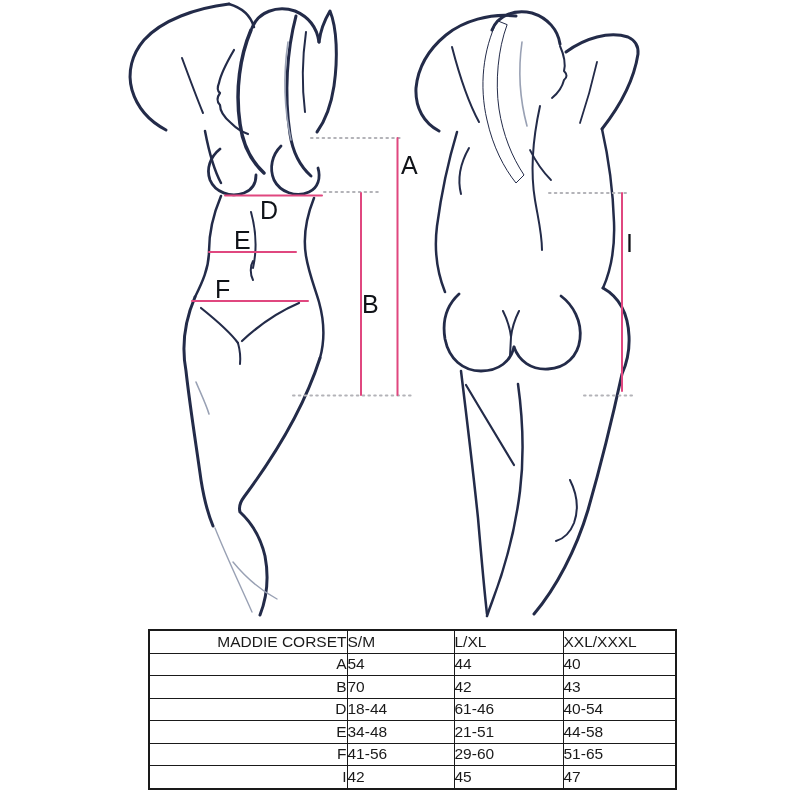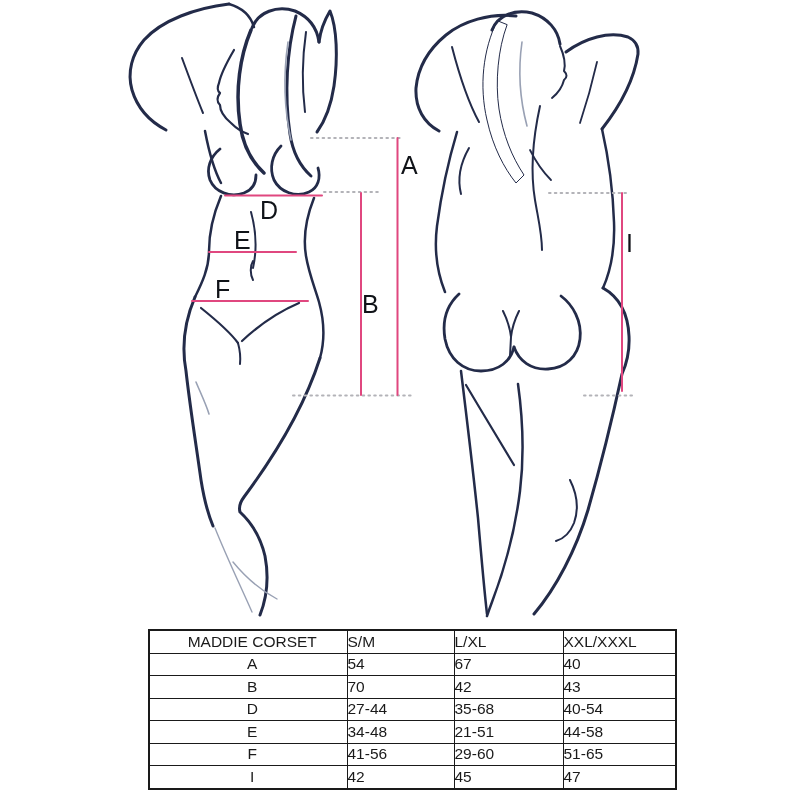--- a/index.html
+++ b/index.html
@@ -31,21 +31,21 @@
   table.size-chart td{
     border:1.5px solid #1a1a1a;
     height:21.5px;
     padding:0;
     text-align:left;
     vertical-align:middle;
     white-space:nowrap;
     overflow:hidden;
   }
   table.size-chart td.rowlabel{
-    text-align:center;
+    text-align:right;
     padding-left:8px;
   }
   col.c-label{width:198px;}
   col.c-sm{width:107px;}
   col.c-lxl{width:109px;}
   col.c-xxl{width:113px;}
 </style>
 </head>
 <body>
 
@@ -140,33 +140,33 @@
     <tbody>
         <tr>
       <td class="rowlabel">MADDIE CORSET</td>
       <td>S/M</td>
       <td>L/XL</td>
       <td>XXL/XXXL</td>
     </tr>
     <tr>
       <td class="rowlabel">A</td>
       <td>54</td>
-      <td>67</td>
+      <td>44</td>
       <td>40</td>
     </tr>
     <tr>
       <td class="rowlabel">B</td>
       <td>70</td>
       <td>42</td>
       <td>43</td>
     </tr>
     <tr>
       <td class="rowlabel">D</td>
-      <td>27-44</td>
-      <td>35-68</td>
+      <td>18-44</td>
+      <td>61-46</td>
       <td>40-54</td>
     </tr>
     <tr>
       <td class="rowlabel">E</td>
       <td>34-48</td>
       <td>21-51</td>
       <td>44-58</td>
     </tr>
     <tr>
       <td class="rowlabel">F</td>

